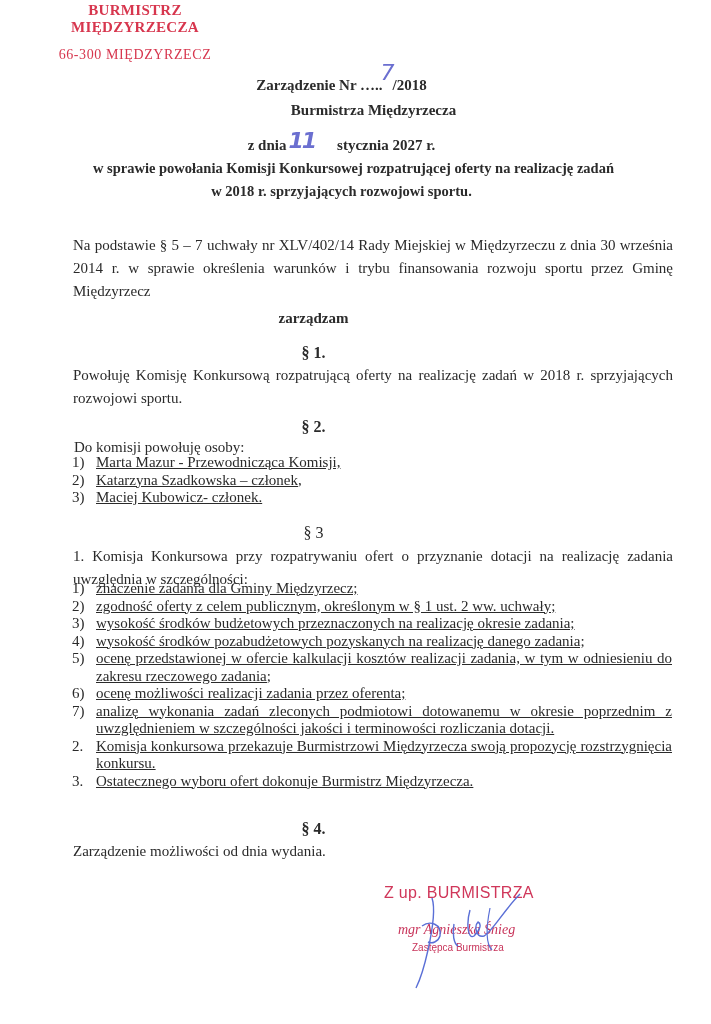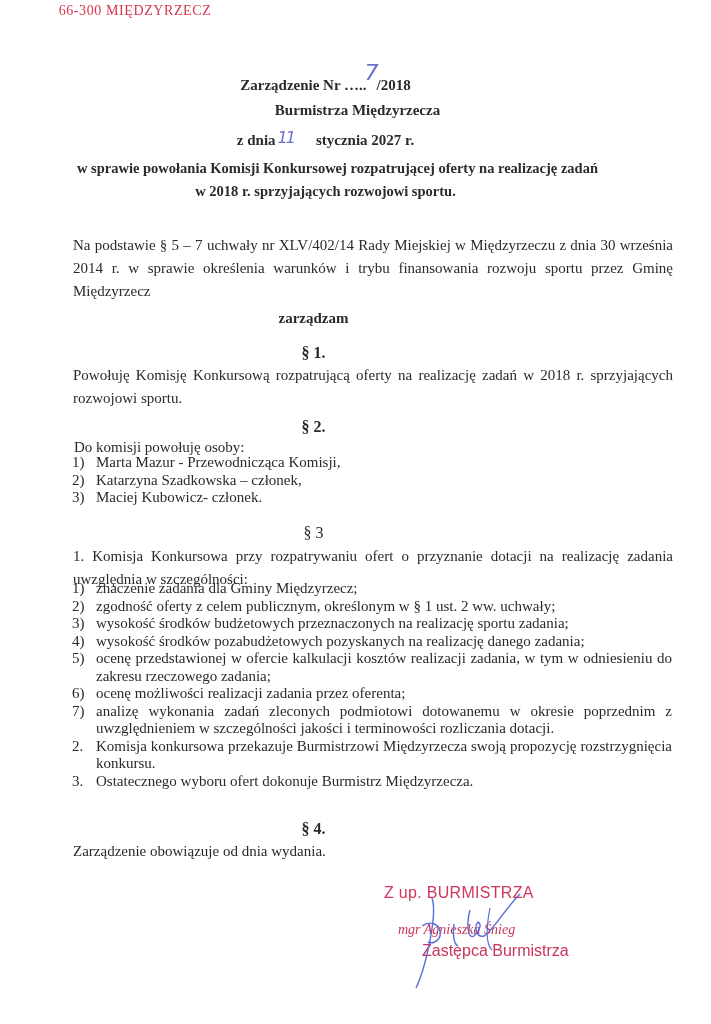--- a/index.html
+++ b/index.html
@@ -9,68 +9,69 @@
       color: #2a2a2a;
     }
     .stamp {
       position: absolute; left: 30px; top: 2px; width: 210px;
       text-align: center; color: #d7364e;
       font-family: "Liberation Serif", serif;
       line-height: 17px;
     }
     .stamp .l1 { font-size: 15px; font-weight: bold; letter-spacing: 0.3px; }
     .stamp .l2 { font-size: 13px; letter-spacing: 1px; }
-    .stamp .l3 { font-size: 14px; letter-spacing: 0.6px; }
+    .stamp .l3 { font-size: 14px; letter-spacing: 0.6px; margin-top: 10px; }
 
     .title-block {
       position: absolute; left: 0; width: 711px; text-align: center;
       font-weight: bold; font-size: 15px; color: #2b2b2b;
     }
-    .t-line { position: absolute; left: 0; width: 651px; text-align: center; }
+    .t-line { position: absolute; left: 16px; width: 651px; text-align: center; }
     .hand {
       font-family: "DejaVu Sans", sans-serif; font-weight: normal;
       color: #6b6fd0; font-style: italic; display: inline-block;
     }
     .hand-num { font-size: 22px; position: relative; top: -10px; margin: 0 -2px; }
-    .hand-day { font-size: 16px; letter-spacing: -2px; position: relative; top: -2px; margin: 0 22px 0 2px; }
+    .hand-day { font-size: 22px; letter-spacing: -2px; position: relative; top: -2px; margin: 0 22px 0 2px; font-weight: bold; }
 
     .para {
       position: absolute; left: 73px; width: 600px;
       font-size: 15px; line-height: 23px; text-align: justify;
     }
     .center-h {
       position: absolute; left: 0; width: 627px; text-align: center;
       font-size: 15px; font-weight: bold;
     }
     .list { position: absolute; left: 73px; width: 600px; font-size: 15px; line-height: 17.5px; }
     .li { display: flex; }
     .li .num { width: 24px; flex: 0 0 24px; }
-    .li .txt { flex: 1; text-align: justify; }
+    .li .txt { flex: 1; text-align: justify; text-decoration: underline; }
 
     .sig {
       position: absolute; left: 370px; top: 880px; width: 200px; height: 100px;
     }
     .sig .zup {
       position: absolute; left: 14px; top: 4px; font-family: "Liberation Sans", sans-serif;
       font-size: 16px; color: #d0375a; letter-spacing: 0.3px;
     }
     .sig .name {
       position: absolute; left: 28px; top: 42px; font-style: italic;
       font-size: 14px; color: #c8345a; font-family: "Liberation Serif", serif;
     }
     .sig .role {
-      position: absolute; left: 52px; top: 62px; font-size: 16px; color: #c8345a;
+      position: absolute; left: 42px; top: 62px; font-size: 10px; color: #c8345a;
       font-family: "Liberation Sans", sans-serif;
     }
     .sig svg { position: absolute; left: 0; top: 0; }
   </style>
 </head>
 <body>
 
 <div class="stamp">
+  <div class="l1">BURMISTRZ MIĘDZYRZECZA</div>
   <div class="l3">66-300  MIĘDZYRZECZ</div>
 </div>
 
 <div class="title-block">
   <div class="t-line" style="top:70px;">
     <span>Zarządzenie Nr </span><span>…..</span><span class="hand hand-num">7</span><span>/2018</span>
   </div>
   <div class="t-line" style="top:102px;padding-left:32px;">Burmistrza Międzyrzecza</div>
   <div class="t-line" style="top:130px;">
     <span>z dnia</span><span class="hand hand-day">11</span><span>stycznia  2027 r.</span>
@@ -109,21 +110,21 @@
   <div class="li">
       <span class="num">1)</span>
       <span class="txt">znaczenie zadania dla Gminy Międzyrzecz;</span>
     </div>
   <div class="li">
       <span class="num">2)</span>
       <span class="txt">zgodność oferty z celem publicznym, określonym w § 1 ust. 2 ww. uchwały;</span>
     </div>
   <div class="li">
       <span class="num">3)</span>
-      <span class="txt">wysokość środków budżetowych przeznaczonych na realizację sportu zadania;</span>
+      <span class="txt">wysokość środków budżetowych przeznaczonych na realizację okresie zadania;</span>
     </div>
   <div class="li">
       <span class="num">4)</span>
       <span class="txt">wysokość środków pozabudżetowych pozyskanych na realizację danego zadania;</span>
     </div>
   <div class="li">
       <span class="num">5)</span>
       <span class="txt">ocenę przedstawionej w ofercie kalkulacji kosztów realizacji zadania, w tym w odniesieniu do zakresu rzeczowego zadania;</span>
     </div>
   <div class="li">
@@ -138,21 +139,21 @@
       <span class="num">2.</span>
       <span class="txt">Komisja konkursowa przekazuje Burmistrzowi Międzyrzecza swoją propozycję rozstrzygnięcia konkursu.</span>
     </div>
   <div class="li">
       <span class="num">3.</span>
       <span class="txt">Ostatecznego wyboru ofert dokonuje Burmistrz Międzyrzecza.</span>
     </div>
 </div>
 
 <div class="center-h" style="top:820px; font-size:16px;">§ 4.</div>
-<div class="para" style="top:840px;">Zarządzenie obowiązuje od dnia wydania.</div>
+<div class="para" style="top:840px;">Zarządzenie możliwości od dnia wydania.</div>
 
 <div class="sig">
   <div class="zup">Z up. BURMISTRZA</div>
   <div class="name">mgr Agnieszka Śnieg</div>
   <div class="role">Zastępca Burmistrza</div>
   <svg width="200" height="110">
     <path d="M62 18 C66 30 62 52 58 70 C54 88 50 100 46 108" stroke="#5a6fd6" stroke-width="1.4" fill="none"></path>
     <path d="M52 46 C60 40 72 44 70 56 C68 62 62 64 58 62" stroke="#5a6fd6" stroke-width="1.4" fill="none"></path>
     <path d="M84 44 C82 54 84 64 88 66" stroke="#5a6fd6" stroke-width="1.4" fill="none"></path>
     <path d="M100 30 C96 44 98 60 104 56 C110 50 112 44 108 42 C104 46 106 58 114 56 C122 52 134 30 150 14" stroke="#5a6fd6" stroke-width="1.4" fill="none"></path>

